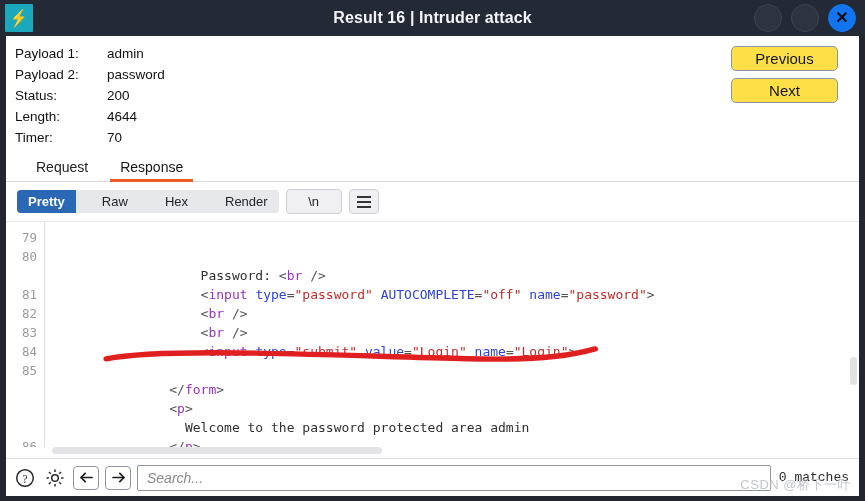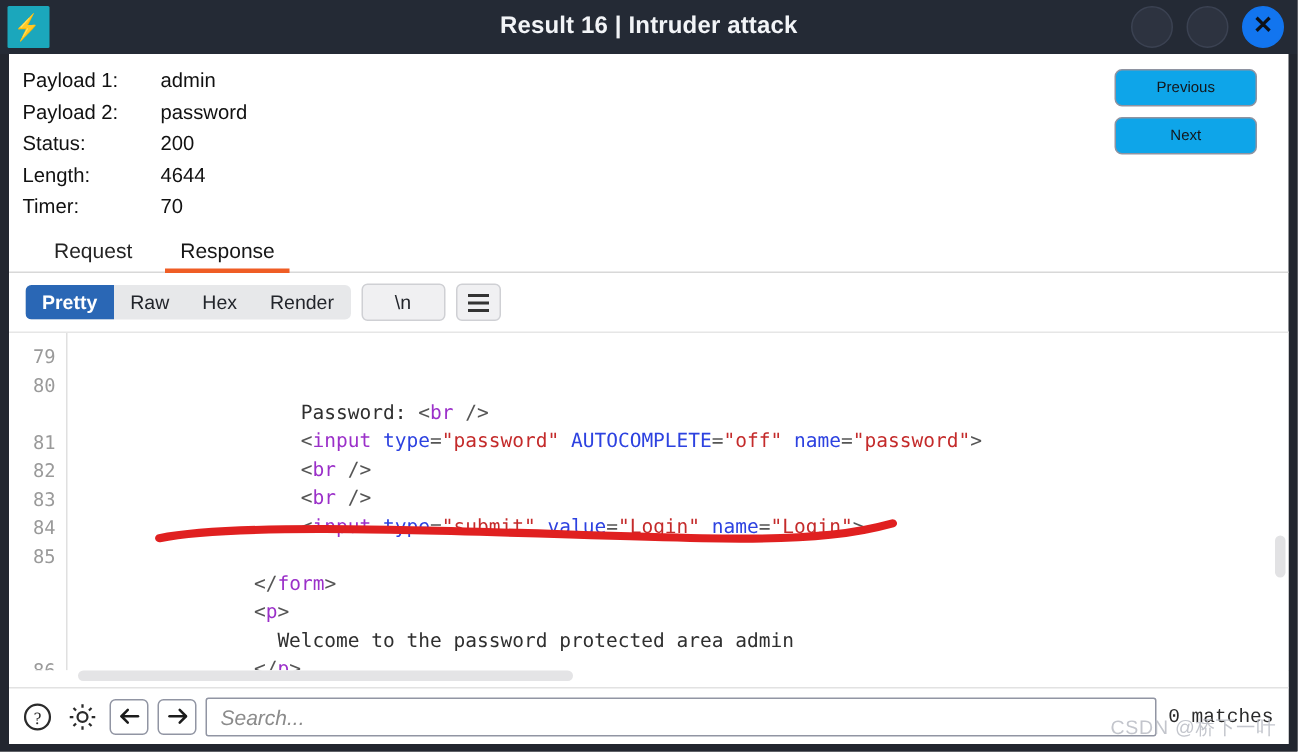--- a/index.html
+++ b/index.html
@@ -74,23 +74,23 @@
   }
   .info-table td{padding:1px 0;line-height:19px;vertical-align:top;}
   .info-k{width:92px;font-weight:400;color:#111;}
   .info-v{color:#111;}
 
   .nav-btns{
     margin-left:auto;padding-right:21px;padding-top:3px;
     display:flex;flex-direction:column;gap:7px;
   }
   .navbtn{
-    width:95px;height:25px;
-    background:#0ea5e9;border:1px solid #8e93a1;border-radius:5px;
-    color:#14161a;font-size:10px;font-family:"Liberation Sans",sans-serif;
+    width:107px;height:25px;
+    background:#fde047;border:1px solid #8e93a1;border-radius:5px;
+    color:#14161a;font-size:15px;font-family:"Liberation Sans",sans-serif;
     cursor:pointer;padding:0;
   }
 
   
   .tabs{
     display:flex;align-items:flex-end;flex:0 0 auto;
     padding-left:14px;height:31px;
     border-bottom:1px solid #d8d8d8;
   }
   .tab{
@@ -103,21 +103,21 @@
     content:"";position:absolute;left:6px;right:6px;bottom:-1px;
     height:3px;background:#ef5d25;
   }
 
   
   .viewbar{
     flex:0 0 auto;display:flex;align-items:center;gap:7px;
     padding:7px 0 7px 11px;
   }
   .seg{
-    display:flex;background:#e7e8ea;border-radius:4px;overflow:hidden;
+    display:flex;background:#e7e8ea;border-radius:4px;overflow:hidden;gap:15px;
   }
   .seg button{
     border:none;background:transparent;cursor:pointer;
     font-size:13px;color:#22252b;padding:4px 11px;height:23px;
     font-family:"Liberation Sans",sans-serif;
   }
   .seg button.on{background:#2a67b5;color:#ffffff;font-weight:600;}
   .pill{
     background:#f0f0f2;border:1px solid #cfd0d4;border-radius:4px;
     height:23px;min-width:38px;padding:0 8px;cursor:pointer;

